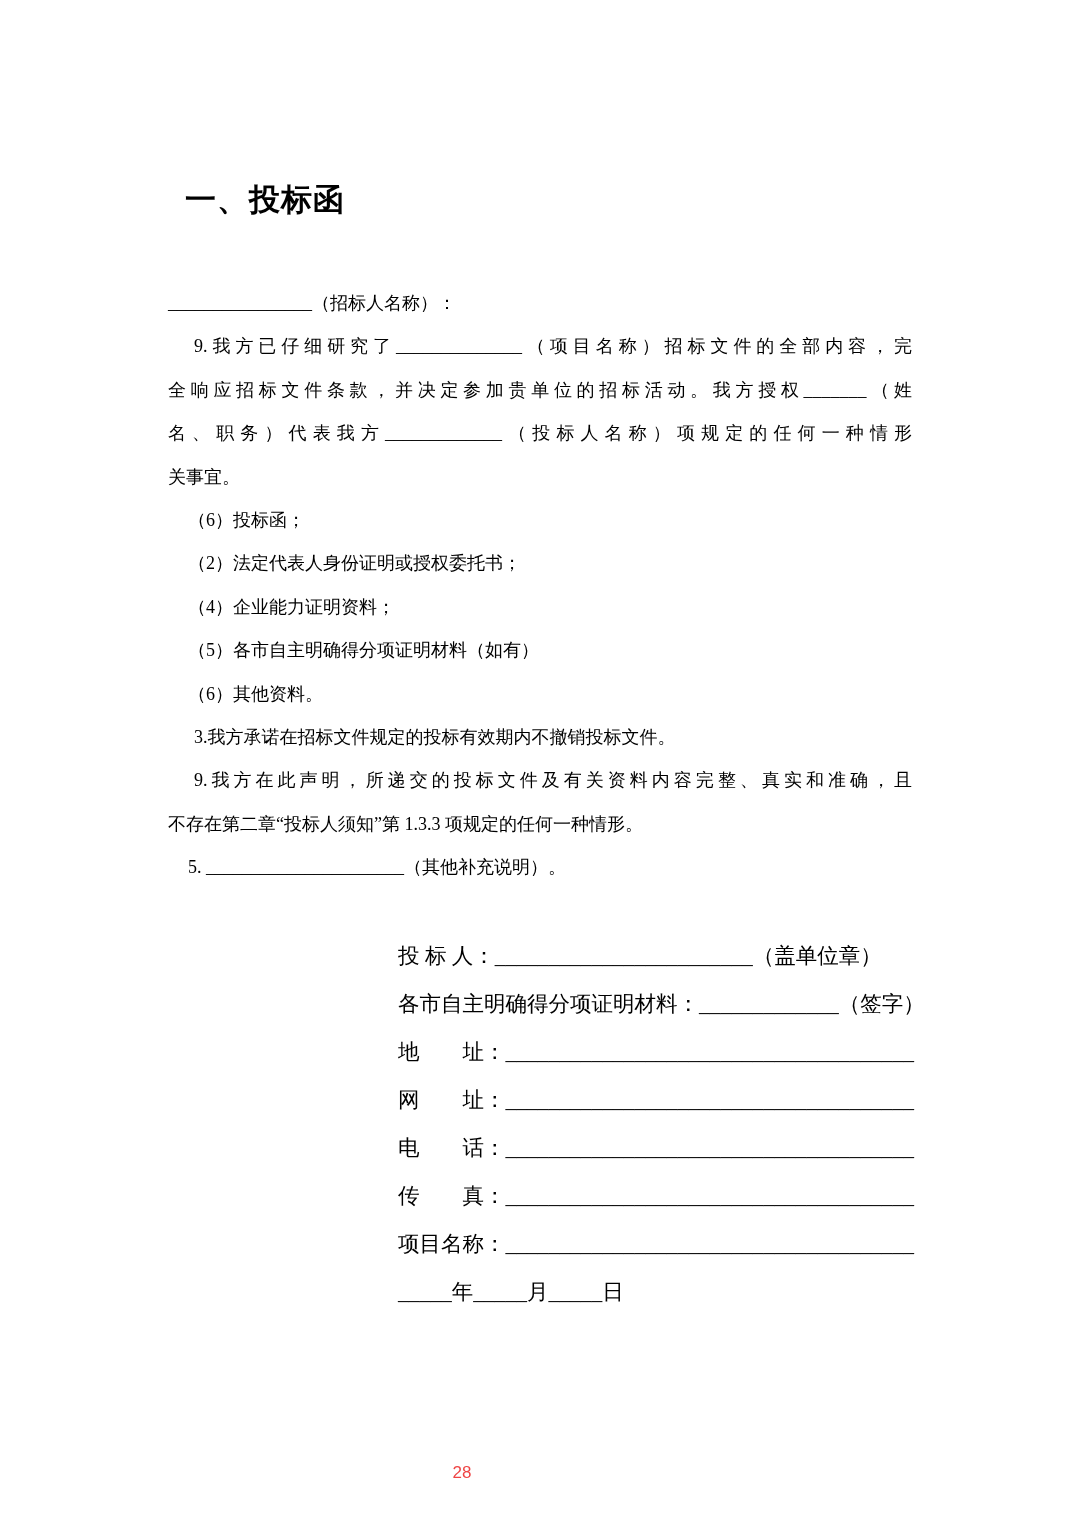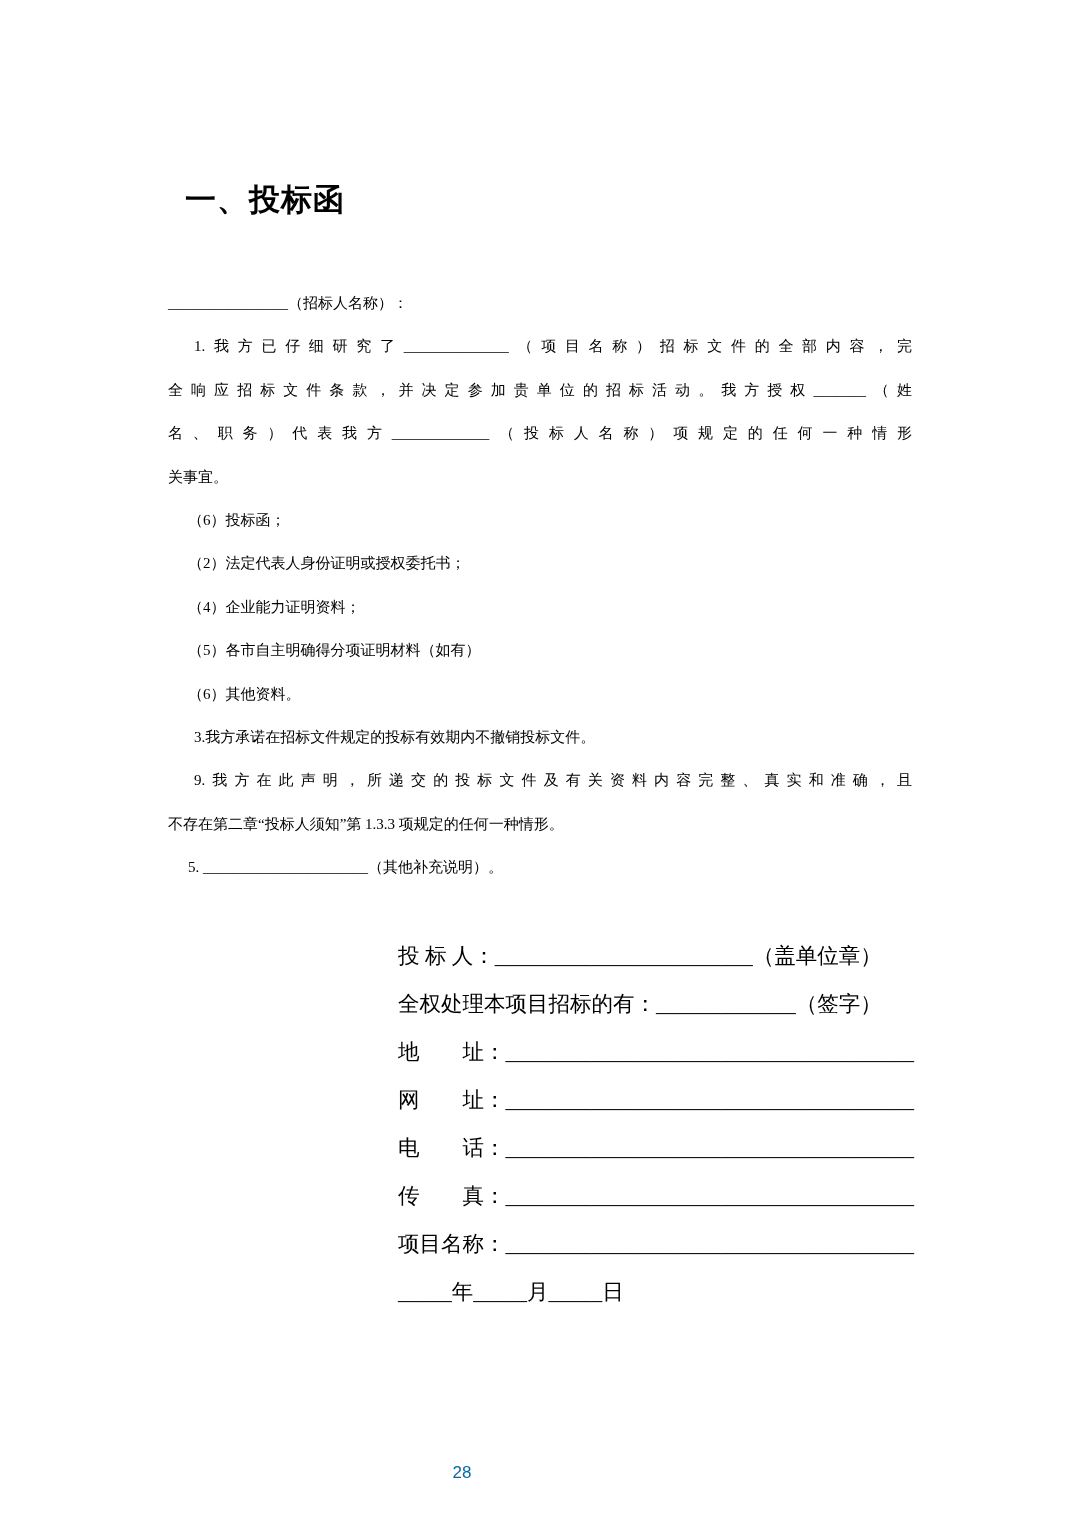--- a/index.html
+++ b/index.html
@@ -22,21 +22,21 @@
   }
   .doc-title {
     font-size: 31px;
     font-weight: bold;
     line-height: 44px;
     margin-left: 17px;
     letter-spacing: 1px;
   }
   .body-block {
     margin-top: 60px;
-    font-size: 15px;
+    font-size: 18px;
     line-height: 43.4px;
   }
   .line { white-space: nowrap; }
   .j { text-align: justify; text-align-last: justify; }
   .ind { text-indent: 26px; }
   .ind2 { text-indent: 20px; }
   .sig-block {
     margin-top: 42px;
     margin-left: 230px;
     font-size: 21.5px;
@@ -45,35 +45,35 @@
   .sig-row { white-space: nowrap; }
   .date-line { text-align: left; white-space: nowrap; }
   .page-number {
     position: absolute;
     left: 0;
     right: 0;
     top: 1418px;
     text-align: center;
     font-family: "Liberation Sans", "DejaVu Sans", sans-serif;
     font-size: 17px;
-    color: #0369a1;
+    color: #ef4444;
   }
 </style>
 </head>
 <body>
 
 <div class="page">
   <div class="content">
 
     <h1 class="doc-title">一、投标函</h1>
 
     <div class="body-block">
       <div class="line"><span>________________</span><span>（招标人名称）：</span></div>
 
-      <div class="line j ind">1.我方已仔细研究了______________（项目名称）招标文件的全部内容，完</div>
+      <div class="line j ind">9.我方已仔细研究了______________（项目名称）招标文件的全部内容，完</div>
       <div class="line j">全响应招标文件条款，并决定参加贵单位的招标活动。我方授权_______（姓</div>
       <div class="line j">名、职务）代表我方_____________（投标人名称）项规定的任何一种情形</div>
       <div class="line">关事宜。</div>
 
 
       <div class="line ind2">（6）投标函；</div>
       <div class="line ind2">（2）法定代表人身份证明或授权委托书；</div>
       <div class="line ind2">（4）企业能力证明资料；</div>
       <div class="line ind2">（5）各市自主明确得分项证明材料（如有）</div>
       <div class="line ind2">（6）其他资料。</div>
@@ -81,21 +81,21 @@
       <div class="line ind">3.我方承诺在招标文件规定的投标有效期内不撤销投标文件。</div>
 
       <div class="line j ind">9.我方在此声明，所递交的投标文件及有关资料内容完整、真实和准确，且</div>
       <div class="line">不存在第二章“投标人须知”第 1.3.3 项规定的任何一种情形。</div>
 
       <div class="line ind2">5. ______________________（其他补充说明）。</div>
     </div>
 
     <div class="sig-block">
       <div class="sig-row"><span>投 标 人：</span><span>________________________</span><span>（盖单位章）</span></div>
-      <div class="sig-row"><span>全权处理本项目招标的有：</span><span>_____________</span><span>（签字）</span></div>
+      <div class="sig-row"><span>各市自主明确得分项证明材料：</span><span>_____________</span><span>（签字）</span></div>
       <div class="sig-row"><span>地　　址：</span><span>______________________________________</span></div>
       <div class="sig-row"><span>网　　址：</span><span>______________________________________</span></div>
       <div class="sig-row"><span>电　　话：</span><span>______________________________________</span></div>
       <div class="sig-row"><span>传　　真：</span><span>______________________________________</span></div>
       <div class="sig-row"><span>项目名称：</span><span>______________________________________</span></div>
       <div class="date-line">_____年_____月_____日</div>
     </div>
 
   </div>
 

